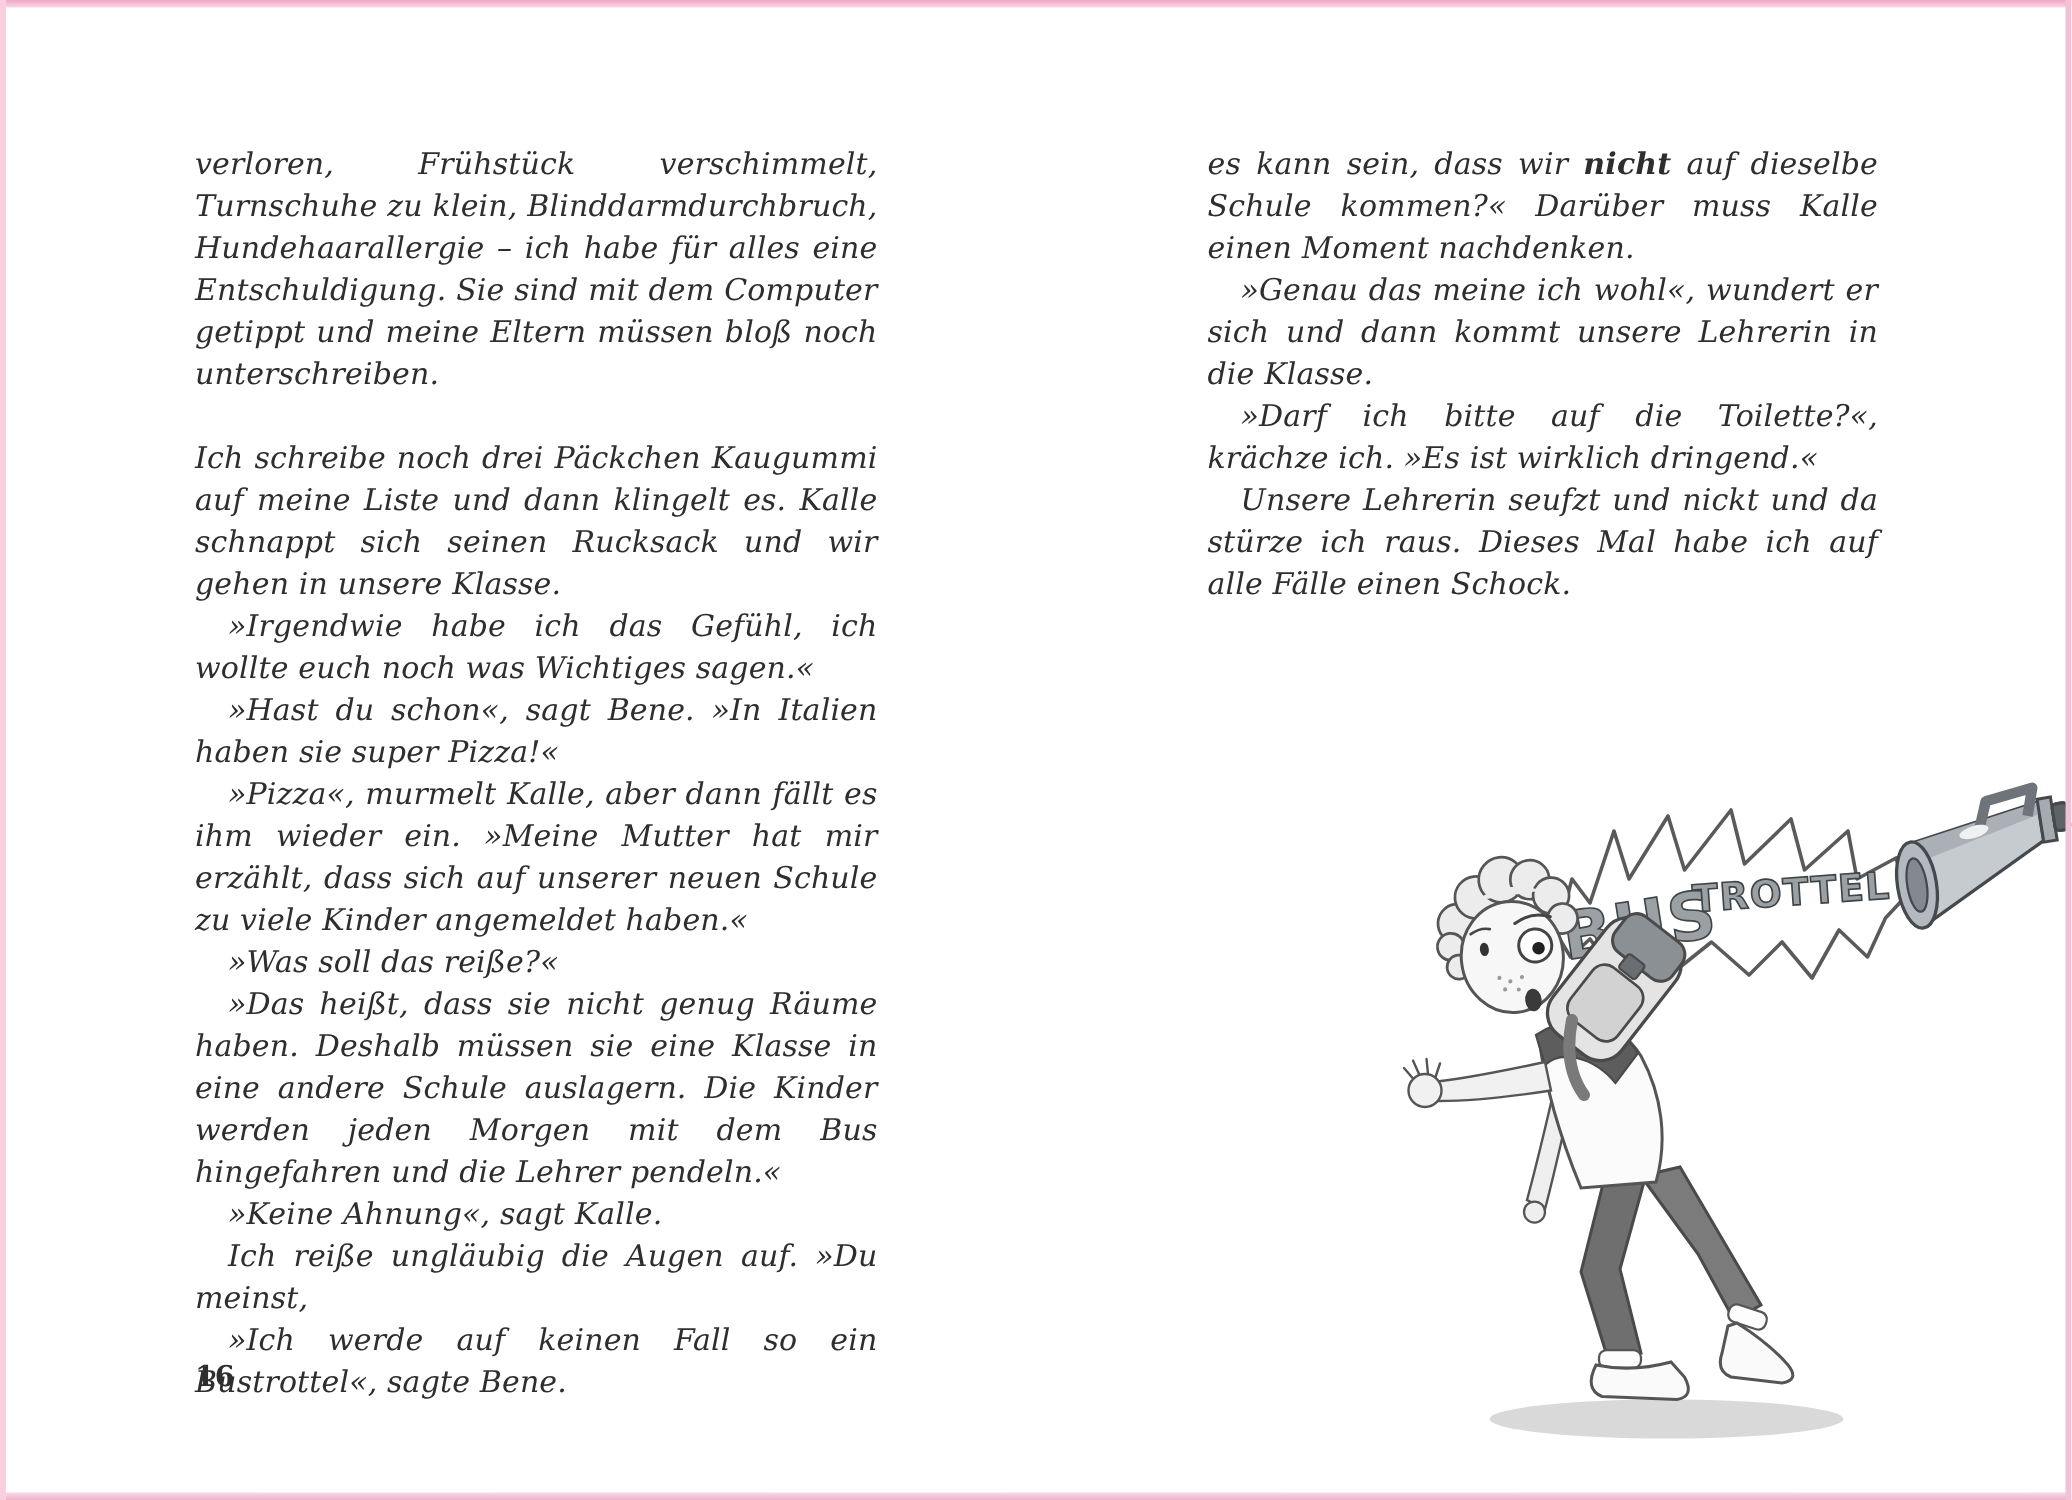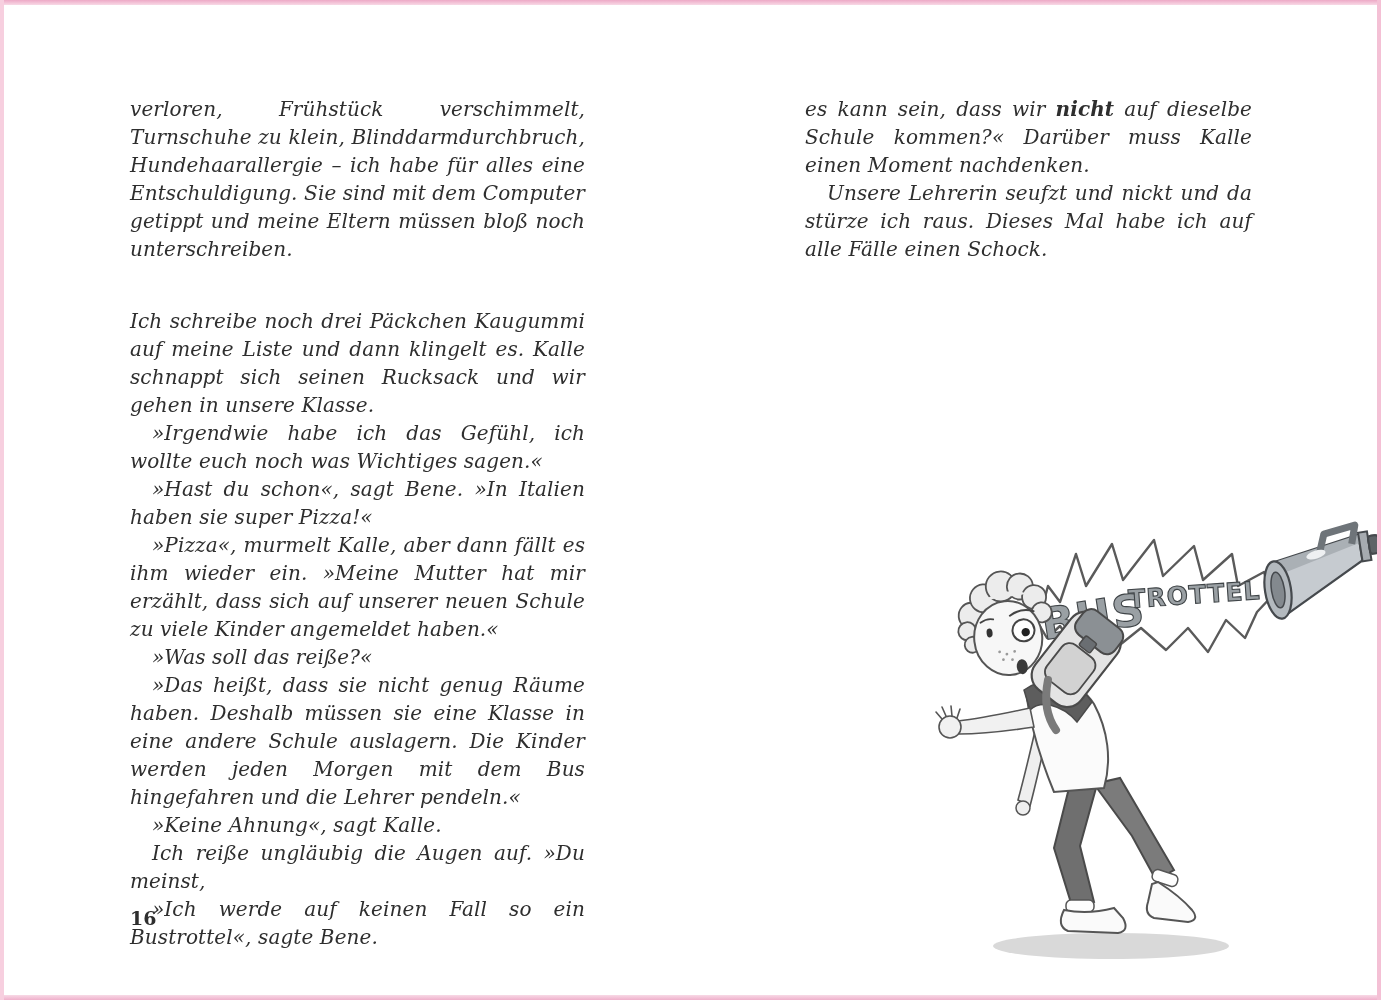--- a/index.html
+++ b/index.html
@@ -21,21 +21,21 @@
     font-size:20px;line-height:28px;
     text-align:justify;text-align-last:left;
     hyphens:auto;-webkit-hyphens:auto;
     letter-spacing:0.1px;
     font-style:italic;
   }
   .col-left{left:130px;width:455px;}
   .col-right{left:805px;width:447px;}
   .page-col p{margin:0;}
   .page-col p.indent{text-indent:22px;}
-  .page-col p.scene-break{margin-top:44px;}
+  .page-col p.scene-break{margin-top:28px;}
   .bold-word{font-weight:bold;}
 
   .page-number{
     position:absolute;left:130px;top:907px;width:455px;
     text-align:left;font-weight:bold;font-size:19px;
   }
 
   .illustration{
     position:absolute;left:926px;top:528px;width:455px;height:445px;
   }
@@ -64,20 +64,22 @@
   <p class="indent">»Was soll das reiße?«</p>
   <p class="indent">»Das heißt, dass sie nicht genug Räume haben. Deshalb müssen sie eine Klasse in eine andere Schule auslagern. Die Kinder werden jeden Morgen mit dem Bus hingefahren und die Lehrer pendeln.«</p>
   <p class="indent">»Keine Ahnung«, sagt Kalle.</p>
   <p class="indent">Ich reiße ungläubig die Augen auf. »Du meinst,</p>
   <p class="indent">»Ich werde auf keinen Fall so ein Bustrottel«, sagte Bene.</p>
 </div>
 <div class="page-number">16</div>
 
 <div class="page-col col-right">
   <p class="noindent"><span>es kann sein, dass wir </span><span class="bold-word">nicht</span><span> auf dieselbe Schule kommen?« Darüber muss Kalle einen Moment nachdenken.</span></p>
+  <p class="indent">»Genau das meine ich wohl«, wundert er sich und dann kommt unsere Lehrerin in die Klasse.</p>
+  <p class="indent">»Darf ich bitte auf die Toilette?«, krächze ich. »Es ist wirklich dringend.«</p>
   <p class="indent">Unsere Lehrerin seufzt und nickt und da stürze ich raus. Dieses Mal habe ich auf alle Fälle einen Schock.</p>
 </div>
 
 <div class="illustration">
 <svg viewBox="0 0 455 445" xmlns="http://www.w3.org/2000/svg">
 
   <g>
     <path d="M112,95 L122,58 L134,74 L150,26 L160,58 L186,16 L197,52
              L228,12 L237,48 L268,18 L277,52 L306,26 L312,58 L338,44
              L346,68 L331,84 L319,110 L300,92 L282,124 L262,100 L240,122

